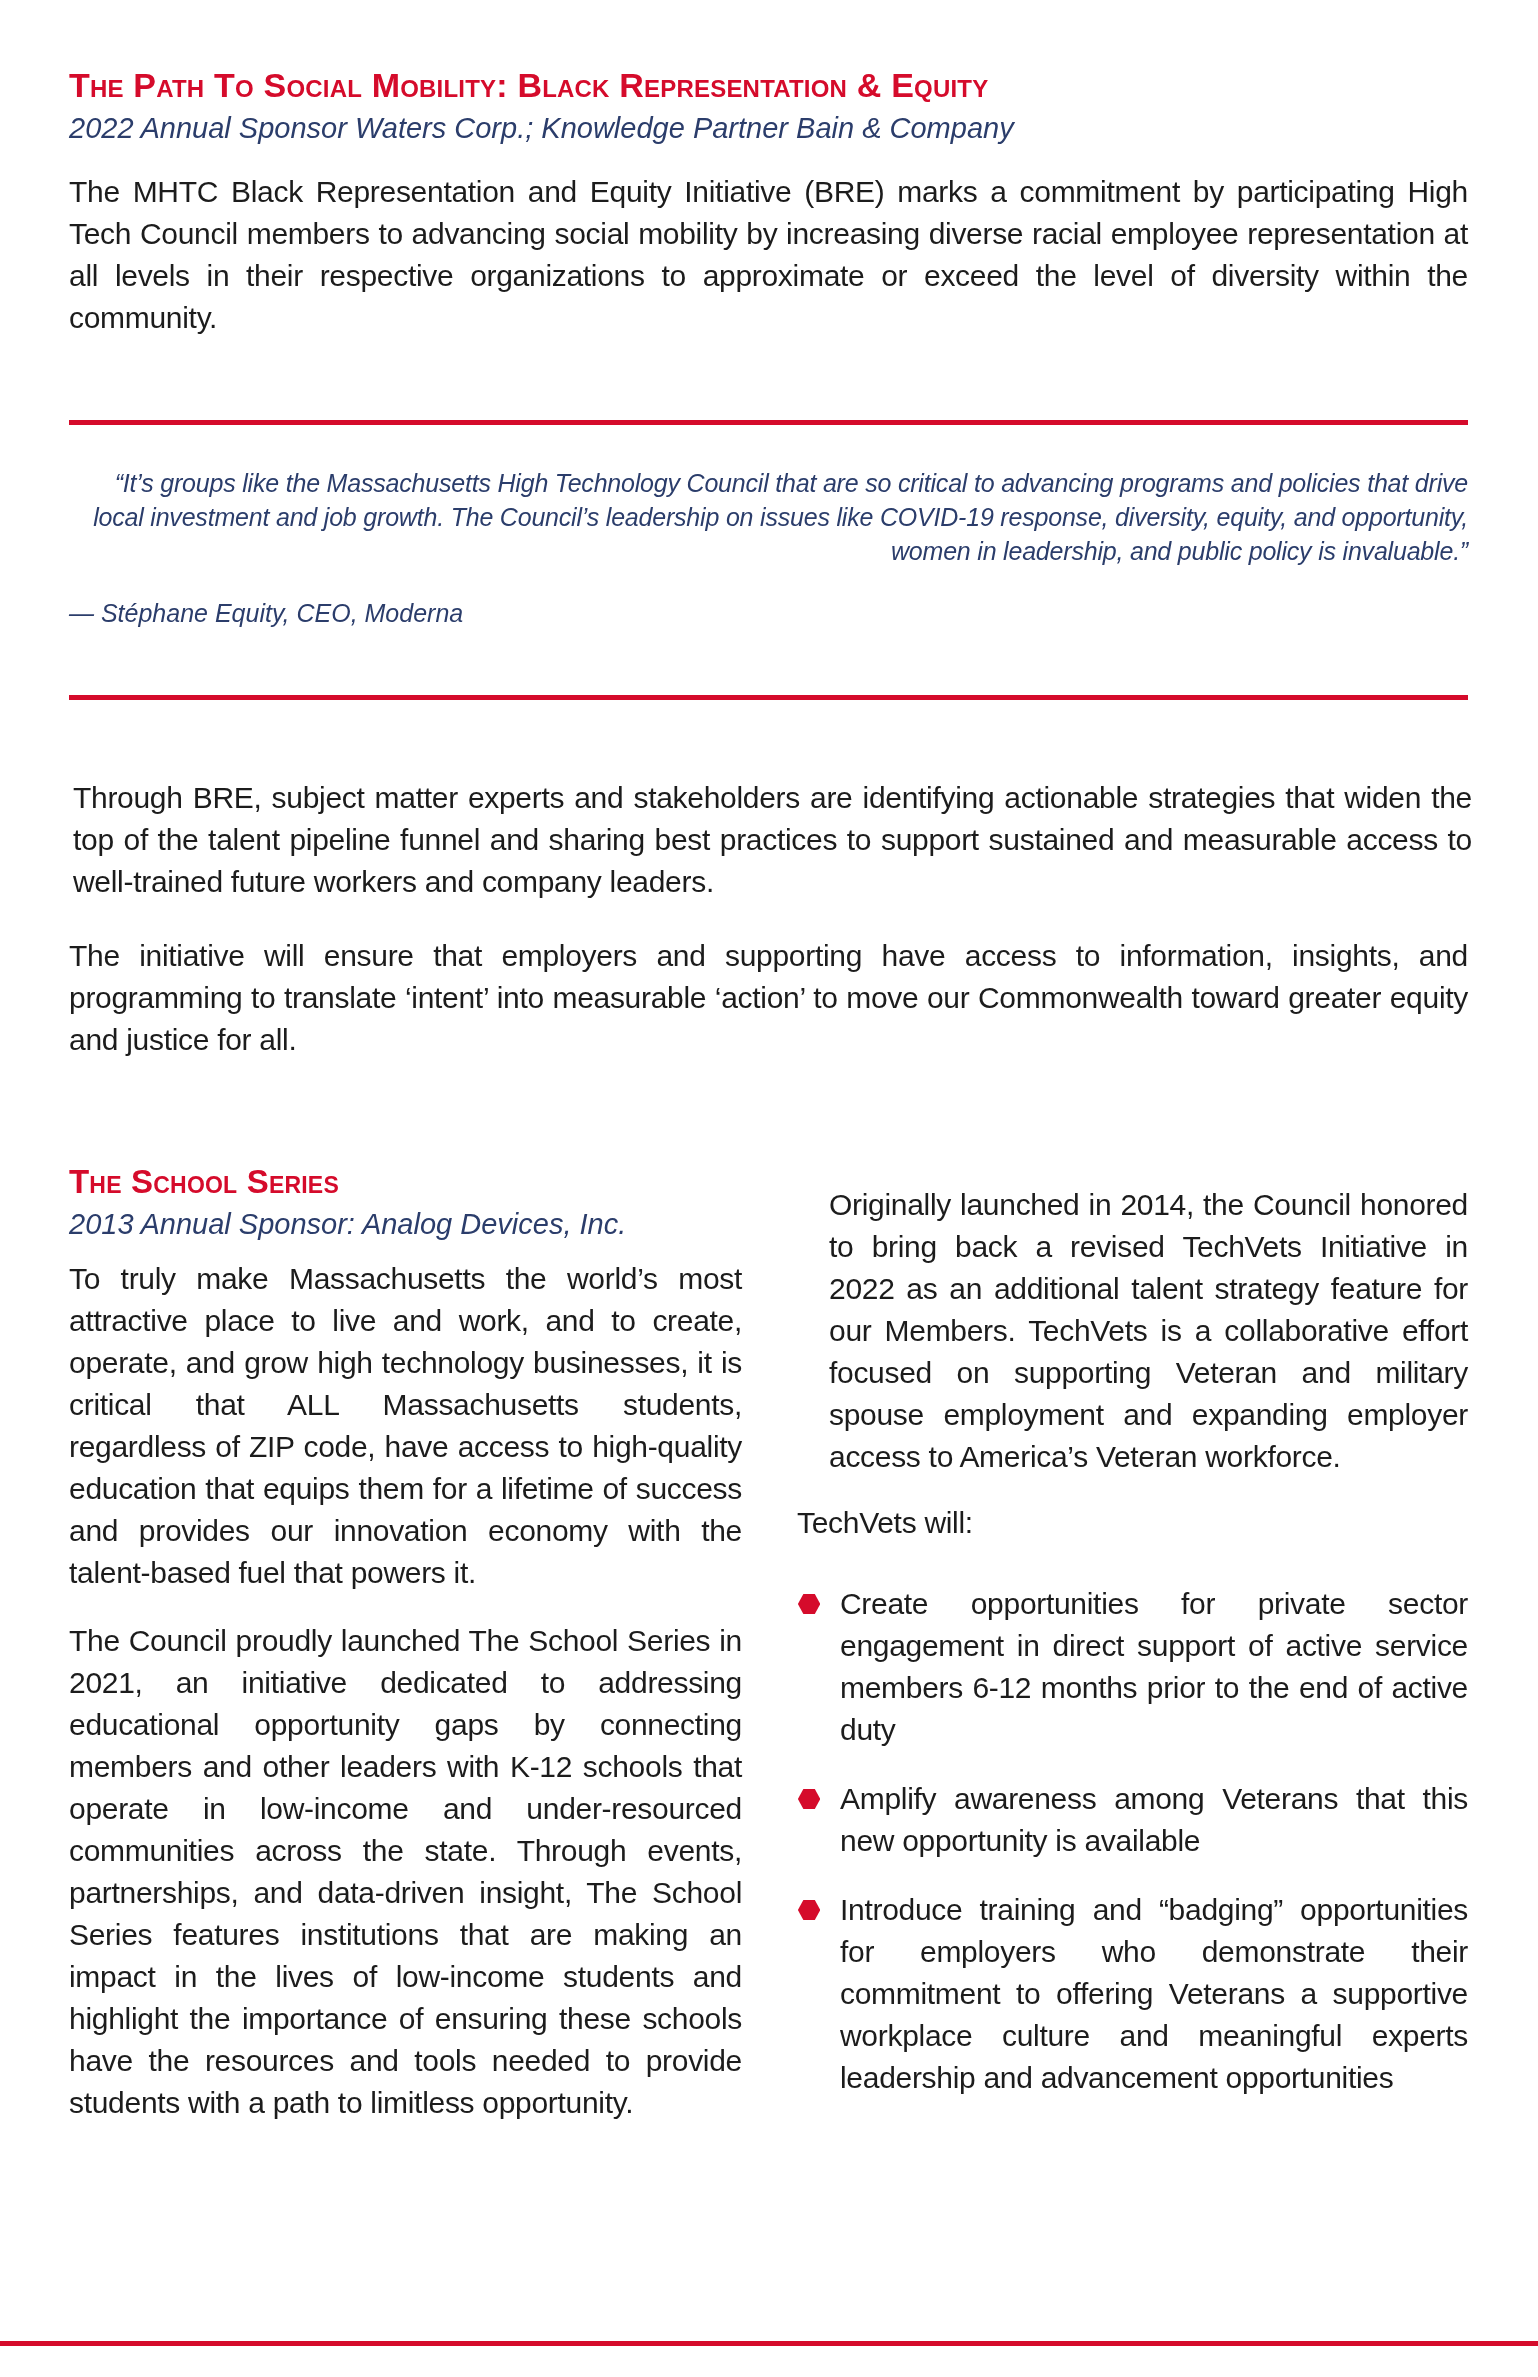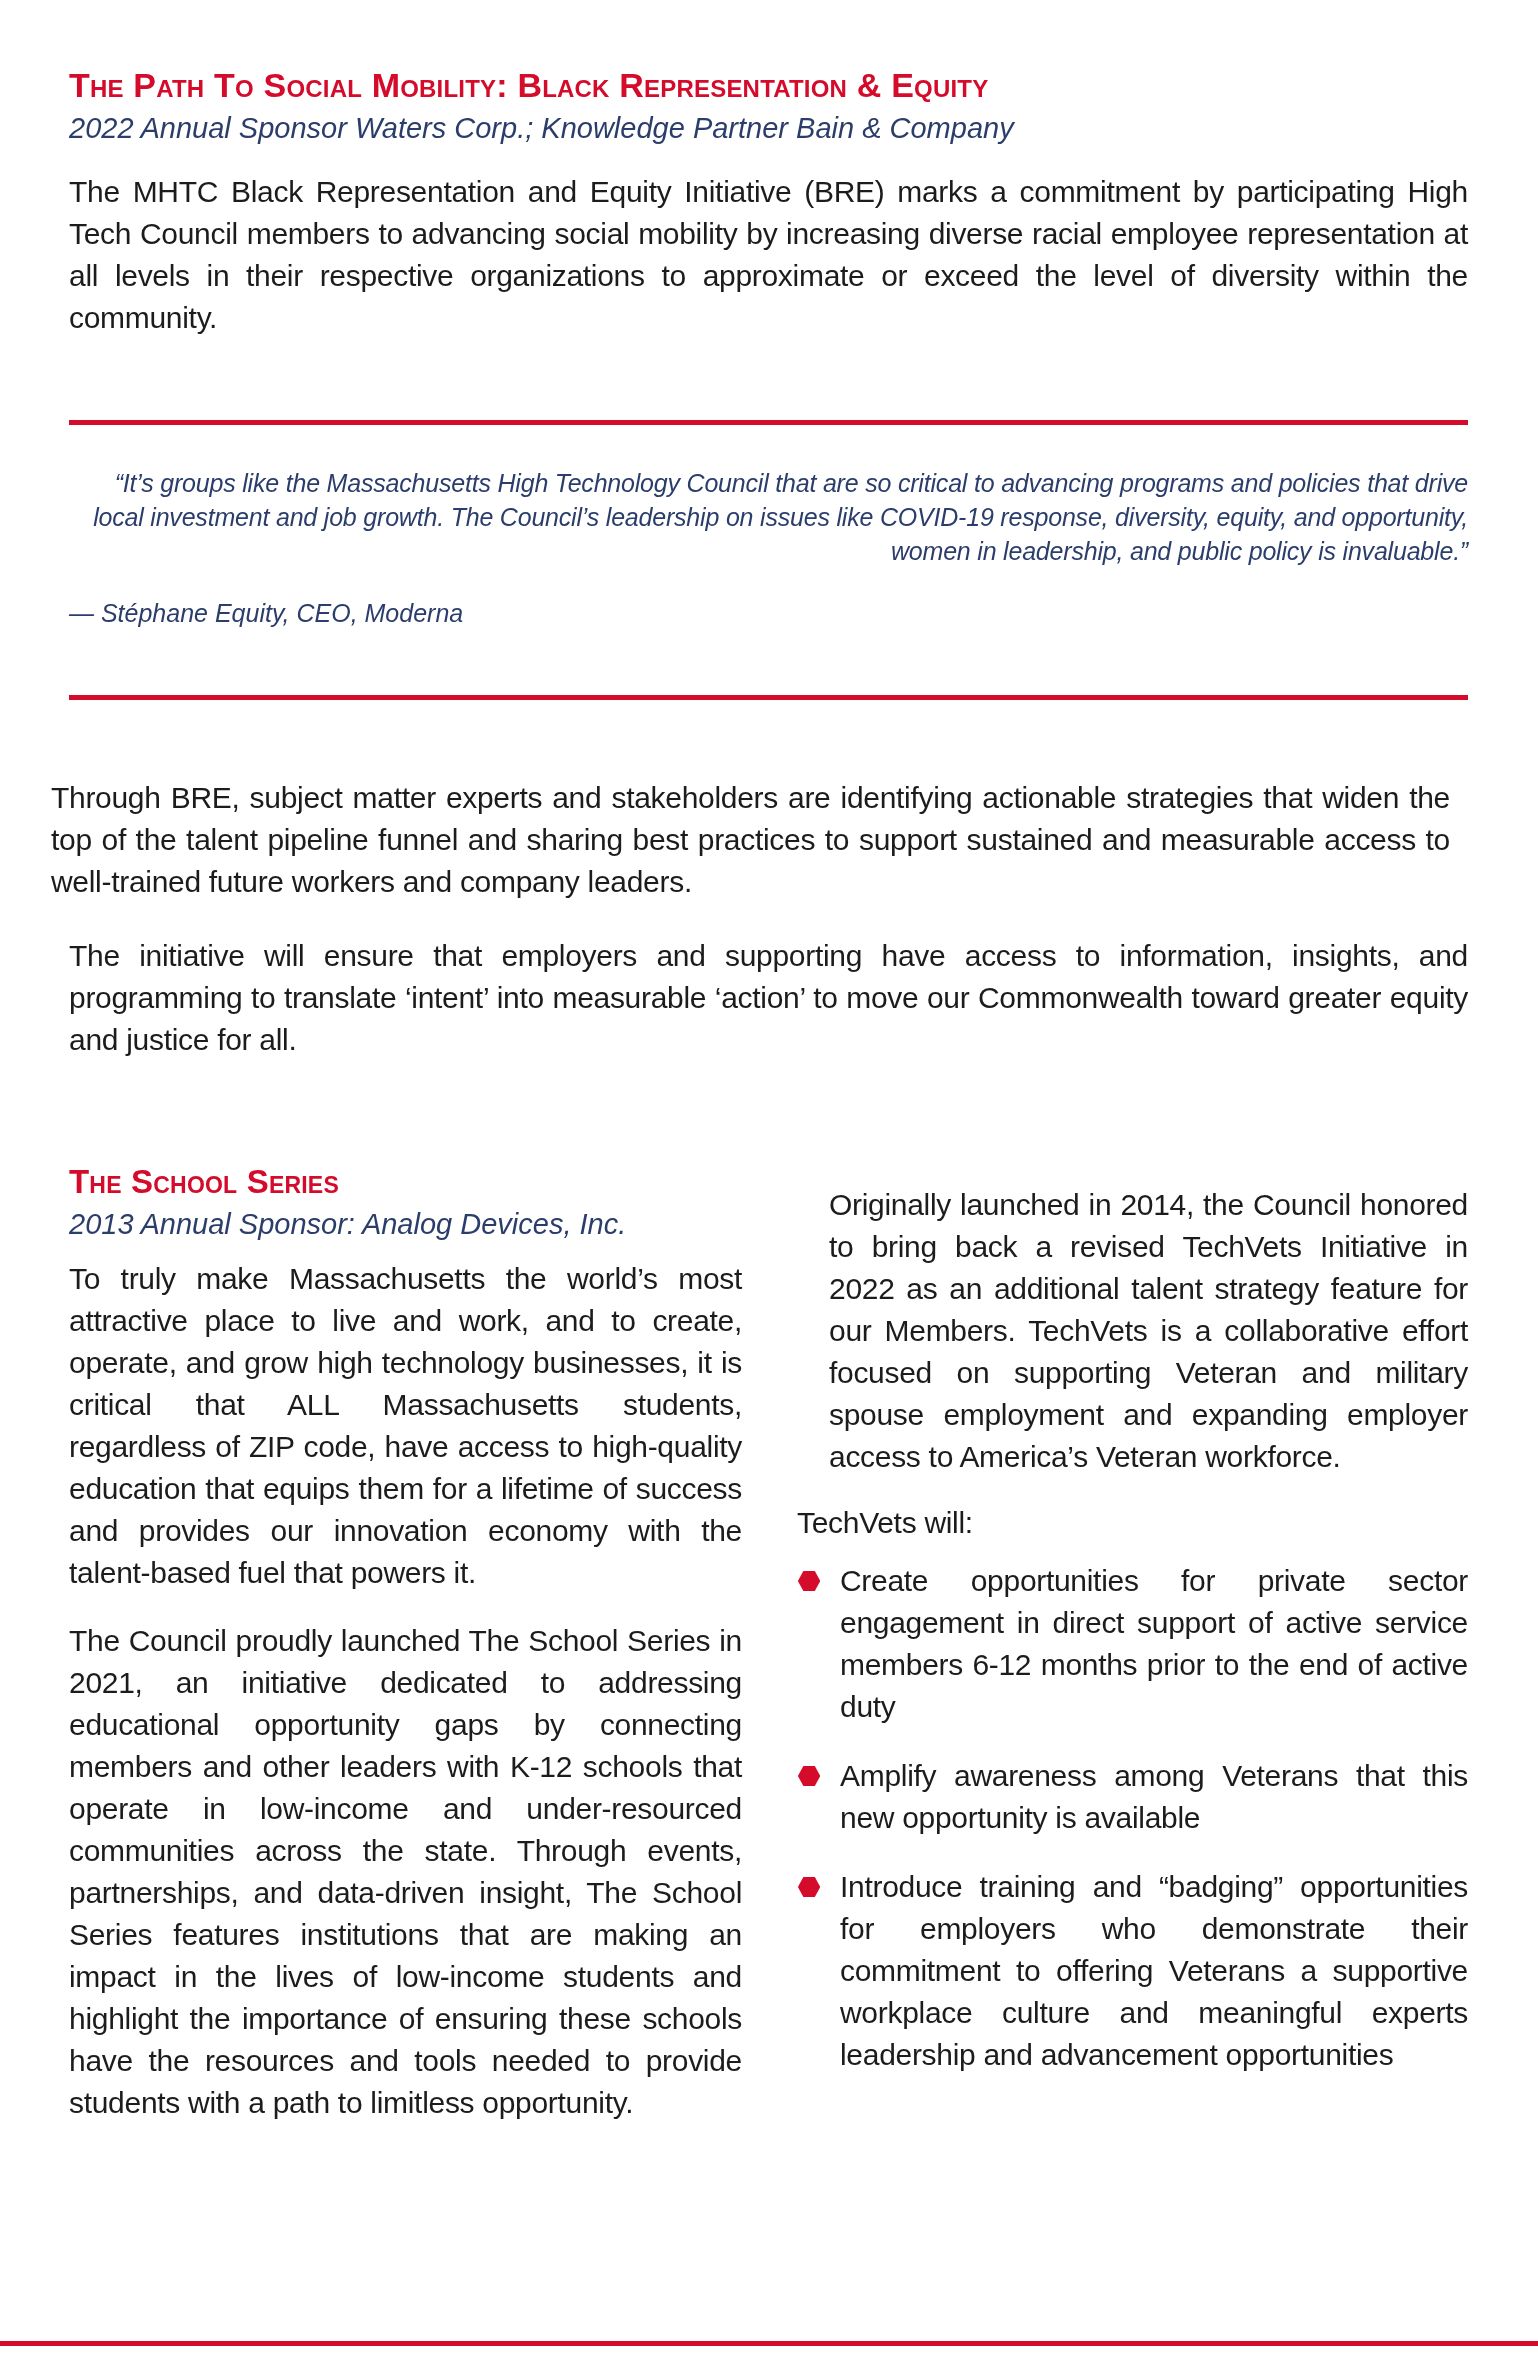--- a/index.html
+++ b/index.html
@@ -33,35 +33,35 @@
 
   <div class="abs rule" style="left:69px; top:420px; width:1399px;"></div>
 
   <blockquote class="abs" style="left:69px; top:466px; width:1399px; margin:0;">
     <p class="quote">“It’s groups like the Massachusetts High Technology Council that are so critical to advancing programs and policies that drive local investment and job growth. The Council’s leadership on issues like COVID-19 response, diversity, equity, and opportunity, women in leadership, and public policy is invaluable.”</p>
     <p class="attribution" style="margin-top:28px;">— Stéphane Equity, CEO, Moderna</p>
   </blockquote>
 
   <div class="abs rule" style="left:69px; top:695px; width:1399px;"></div>
 
-  <p class="abs body-text" style="left:51px; top:777px; width:1399px;">Through BRE, subject matter experts and stakeholders are identifying actionable strategies that widen the top of the talent pipeline funnel and sharing best practices to support sustained and measurable access to well-trained future workers and company leaders.</p>
+  <p class="abs body-text" style="left:73px; top:777px; width:1399px;">Through BRE, subject matter experts and stakeholders are identifying actionable strategies that widen the top of the talent pipeline funnel and sharing best practices to support sustained and measurable access to well-trained future workers and company leaders.</p>
   <p class="abs body-text" style="left:69px; top:935px; width:1399px;">The initiative will ensure that employers and supporting have access to information, insights, and programming to translate ‘intent’ into measurable ‘action’ to move our Commonwealth toward greater equity and justice for all.</p>
 </section>
 
 <section class="abs col-left" style="top:1163px;">
   <h2 class="heading" style="font-size:33px;">The School Series</h2>
   <p class="subtitle" style="margin-top:5.6px;">2013 Annual Sponsor: Analog Devices, Inc.</p>
   <p class="body-text" style="margin-top:15px;">To truly make Massachusetts the world’s most attractive place to live and work, and to create, operate, and grow high technology businesses, it is critical that ALL Massachusetts students, regardless of ZIP code, have access to high-quality education that equips them for a lifetime of success and provides our innovation economy with the talent-based fuel that powers it.</p>
   <p class="body-text" style="margin-top:26px;">The Council proudly launched The School Series in 2021, an initiative dedicated to addressing educational opportunity gaps by connecting members and other leaders with K-12 schools that operate in low-income and under-resourced communities across the state. Through events, partnerships, and data-driven insight, The School Series features institutions that are making an impact in the lives of low-income students and highlight the importance of ensuring these schools have the resources and tools needed to provide students with a path to limitless opportunity.</p>
 </section>
 
 <section class="abs col-right" style="top:1163px;">
   <p class="body-text" style="margin-top:20.5px;margin-left:32px;">Originally launched in 2014, the Council honored to bring back a revised TechVets Initiative in 2022 as an additional talent strategy feature for our Members.  TechVets is a collaborative effort focused on supporting Veteran and military spouse employment and expanding employer access to America’s Veteran workforce.</p>
   <p class="body-text" style="margin-top:24px;">TechVets will:</p>
-  <ul class="bullets body-text" style="margin-top:16px;">
+  <ul class="bullets body-text" style="margin-top:39px;">
     <li>
       <span class="hex"></span>
       <span>Create opportunities for private sector engagement in direct support of active service members 6-12 months prior to the end of active duty</span>
     </li>
     <li>
       <span class="hex"></span>
       <span>Amplify awareness among Veterans that this new opportunity is available</span>
     </li>
     <li>
       <span class="hex"></span>

